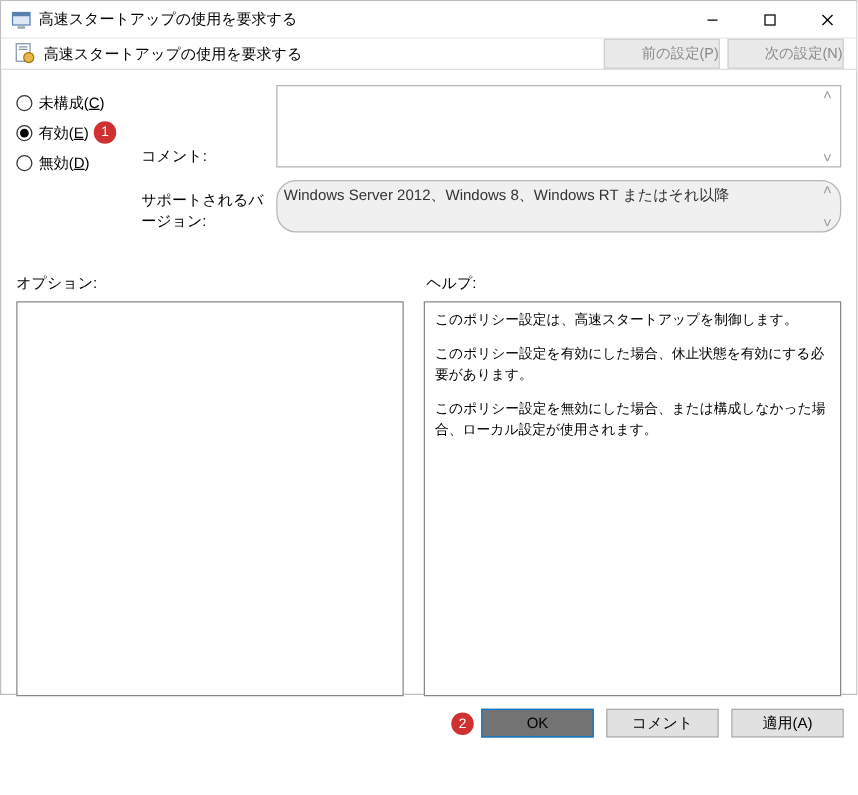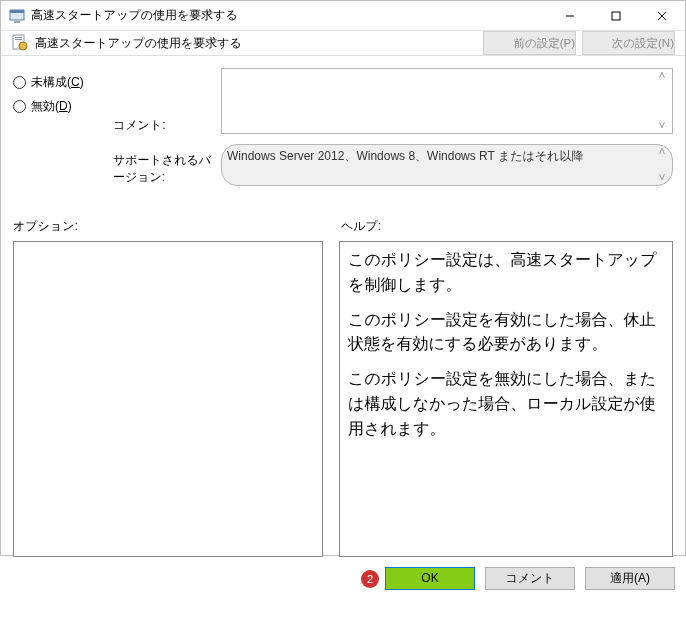--- a/index.html
+++ b/index.html
@@ -37,25 +37,25 @@
   .textarea { border:1px solid #b6b6b6; background:#fff; font-size:12px; padding:3px 5px; position:relative; }
   .textarea.comment { height: 66px; }
   .textarea.supported { height: 42px; background:#f0f0f0; color:#333;border-radius:16px; }
   .scroll-mark { position:absolute; right:2px; width:16px; text-align:center; color:#999; font-size:12px; user-select:none;}
   .scroll-mark.top { top:0;} .scroll-mark.bot { bottom:0; }
   .mid-labels { display:flex; margin-top:22px; margin-bottom:6px; }
   .mid-labels .lab-left { width: 328px; }
   .lower { flex:1; display:flex; gap:16px; min-height:0;}
   .panel { border:1px solid #888; background:#fff; padding:6px 8px; overflow:hidden; }
   .panel.options { width: 310px; height: 316px;}
-  .panel.help { flex:1; height: 316px; line-height:1.55; font-size:16px;}
+  .panel.help { flex:1; height: 316px; line-height:1.55; font-size:11px;}
   .panel.help p { margin:0 0 10px 0; }
   .footer { height: 42px; display:flex; align-items:center; justify-content:flex-end; padding:0 10px; gap:10px; }
   .btn { width: 90px; height: 23px; border:1px solid #adadad; background:#e1e1e1; font-size:12px; text-align:center; line-height:21px; cursor:pointer;}
-  .btn.ok { border:1px solid #0078d7; background:#84cc16; }
+  .btn.ok { border:1px solid #0078d7; background:#737373; }
   .footmarker { width:18px; height:18px; border-radius:50%; background:#d03030; color:#fff; font-size:11px; display:inline-flex; align-items:center; justify-content:center; margin-right: -4px;}
 </style>
 </head>
 <body>
 
 <div class="window">
   <div class="titlebar">
     <span class="appicon">
       <svg viewBox="0 0 16 16" width="16" height="16">
         <rect x="1" y="2" width="14" height="10" fill="#dfe9f6" stroke="#5a80b0"></rect>
@@ -101,20 +101,25 @@
   </div>
 
   <div class="content">
     <div class="upper">
       <div class="radios">
         <div class="radio-row">
           <span class="radio-circle"></span>
           <span class="radio-label"><span>未構成</span>(<u>C</u>)</span>
         </div>
         <div class="radio-row">
+          <span class="radio-circle sel"></span>
+          <span class="radio-label"><span>有効</span>(<u>E</u>)</span>
+          <span class="marker">1</span>
+        </div>
+        <div class="radio-row">
           <span class="radio-circle"></span>
           <span class="radio-label"><span>無効</span>(<u>D</u>)</span>
         </div>
       </div>
 
       <div class="rightfields">
         <div class="fieldrow">
           <div class="flabel">コメント:</div>
           <div class="ftext">
             <div class="textarea comment">

